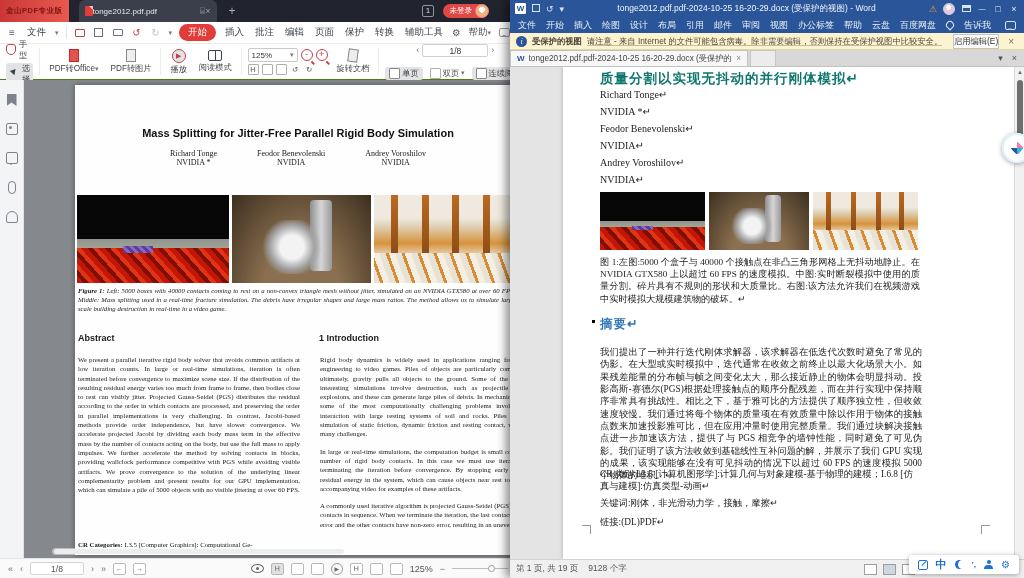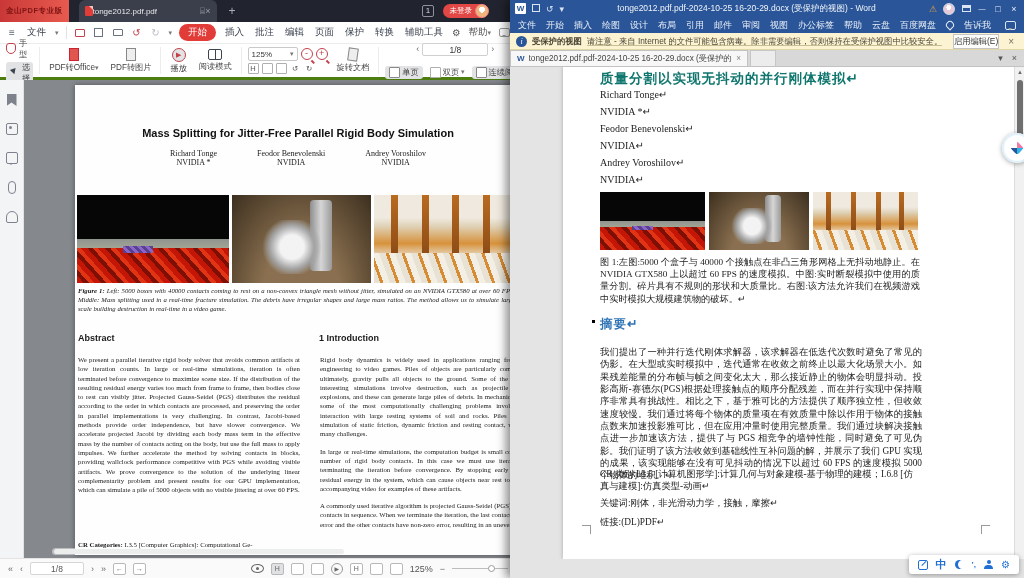--- a/index.html
+++ b/index.html
@@ -31,21 +31,21 @@
     border-bottom:1px solid #ececec; display:flex; align-items:center; font-size:9.5px; color:#39404d; padding:0 6px; gap:7px;}
   .mico { width:12px; height:12px; display:inline-flex; align-items:center; justify-content:center; color:#5b6470; font-size:10px; }
   .vdiv { width:1px; height:13px; background:#e2e2e2; }
   .pill-start { background:#e23c39; color:#fff; border-radius:9px; padding:2px 9px; font-size:9.5px; }
   .p-menu-item { padding:2px 2px; }
   .p-menubar .right { margin-left:auto; display:flex; align-items:center; gap:8px; color:#555; }
   .bubble { width:11px; height:9px; border:1px solid #9a9a9a; border-radius:2px; position:relative; }
   .bubble::after{ content:""; position:absolute; left:2px; bottom:-3px; border:2px solid transparent; border-top-color:#9a9a9a; }
 
   .p-toolbar { position:absolute; left:0; top:44px; width:100%; height:36px; background:#fff;
-    border-bottom:3px solid #4d7c0f; display:flex; align-items:center; padding:0 4px; gap:6px; font-size:8.5px; color:#444; }
+    border-bottom:1px solid #4d7c0f; display:flex; align-items:center; padding:0 4px; gap:6px; font-size:8.5px; color:#444; }
   .tb-div { width:1px; height:27px; background:#ececec; flex:none;}
   .tb-col { display:flex; flex-direction:column; gap:2px; align-items:flex-start; }
   .tb-row { display:flex; align-items:center; gap:3px; }
   .tb-btn { display:flex; flex-direction:column; align-items:center; gap:1px; padding:1px 3px; flex:none;}
   .tb-btn .lbl { font-size:8.2px; white-space:nowrap; }
   .hl { background:#e2e3e5; border-radius:3px; }
   .ic-hand { width:11px; height:11px; border:1.3px solid #c2414b; border-radius:3px 3px 5px 5px; }
   .ic-cursor { width:0; height:0; border:5px solid transparent; border-top:9px solid #3d4450; transform:rotate(-18deg); }
   .ic-doc { width:10px; height:13px; background:#fff; border:1px solid #b05; position:relative;}
   .ic-doc.red { background:#e0564f; border-color:#c23; }
@@ -531,20 +531,34 @@
       <div class="w-vscroll">
         <span class="up">▲</span>
         <span class="vthumb"></span>
       </div>
     </div>
 
     <div class="floatball">
         <span class="y"></span>
       </div>
 
+    <div class="w-statusbar">
+      <span>第 1 页, 共 19 页</span>
+      <span>9128 个字</span>
+      <span class="right">
+        <span class="vico"></span>
+        <span class="vico on"></span>
+        <span class="vico"></span>
+        <span>−</span>
+        <span class="wslider">
+            <span class="knob"></span>
+          </span>
+        <span>100%</span>
+      </span>
+    </div>
   </div>
 
   <div class="imebar">
     <span class="ime-pen"></span>
     <span class="ime-zh">中</span>
     <span class="ime-moon"></span>
     <span class="ime-sym">’,</span>
     <span class="ime-user"></span>
     <span class="ime-gear">⚙</span>
   </div>

